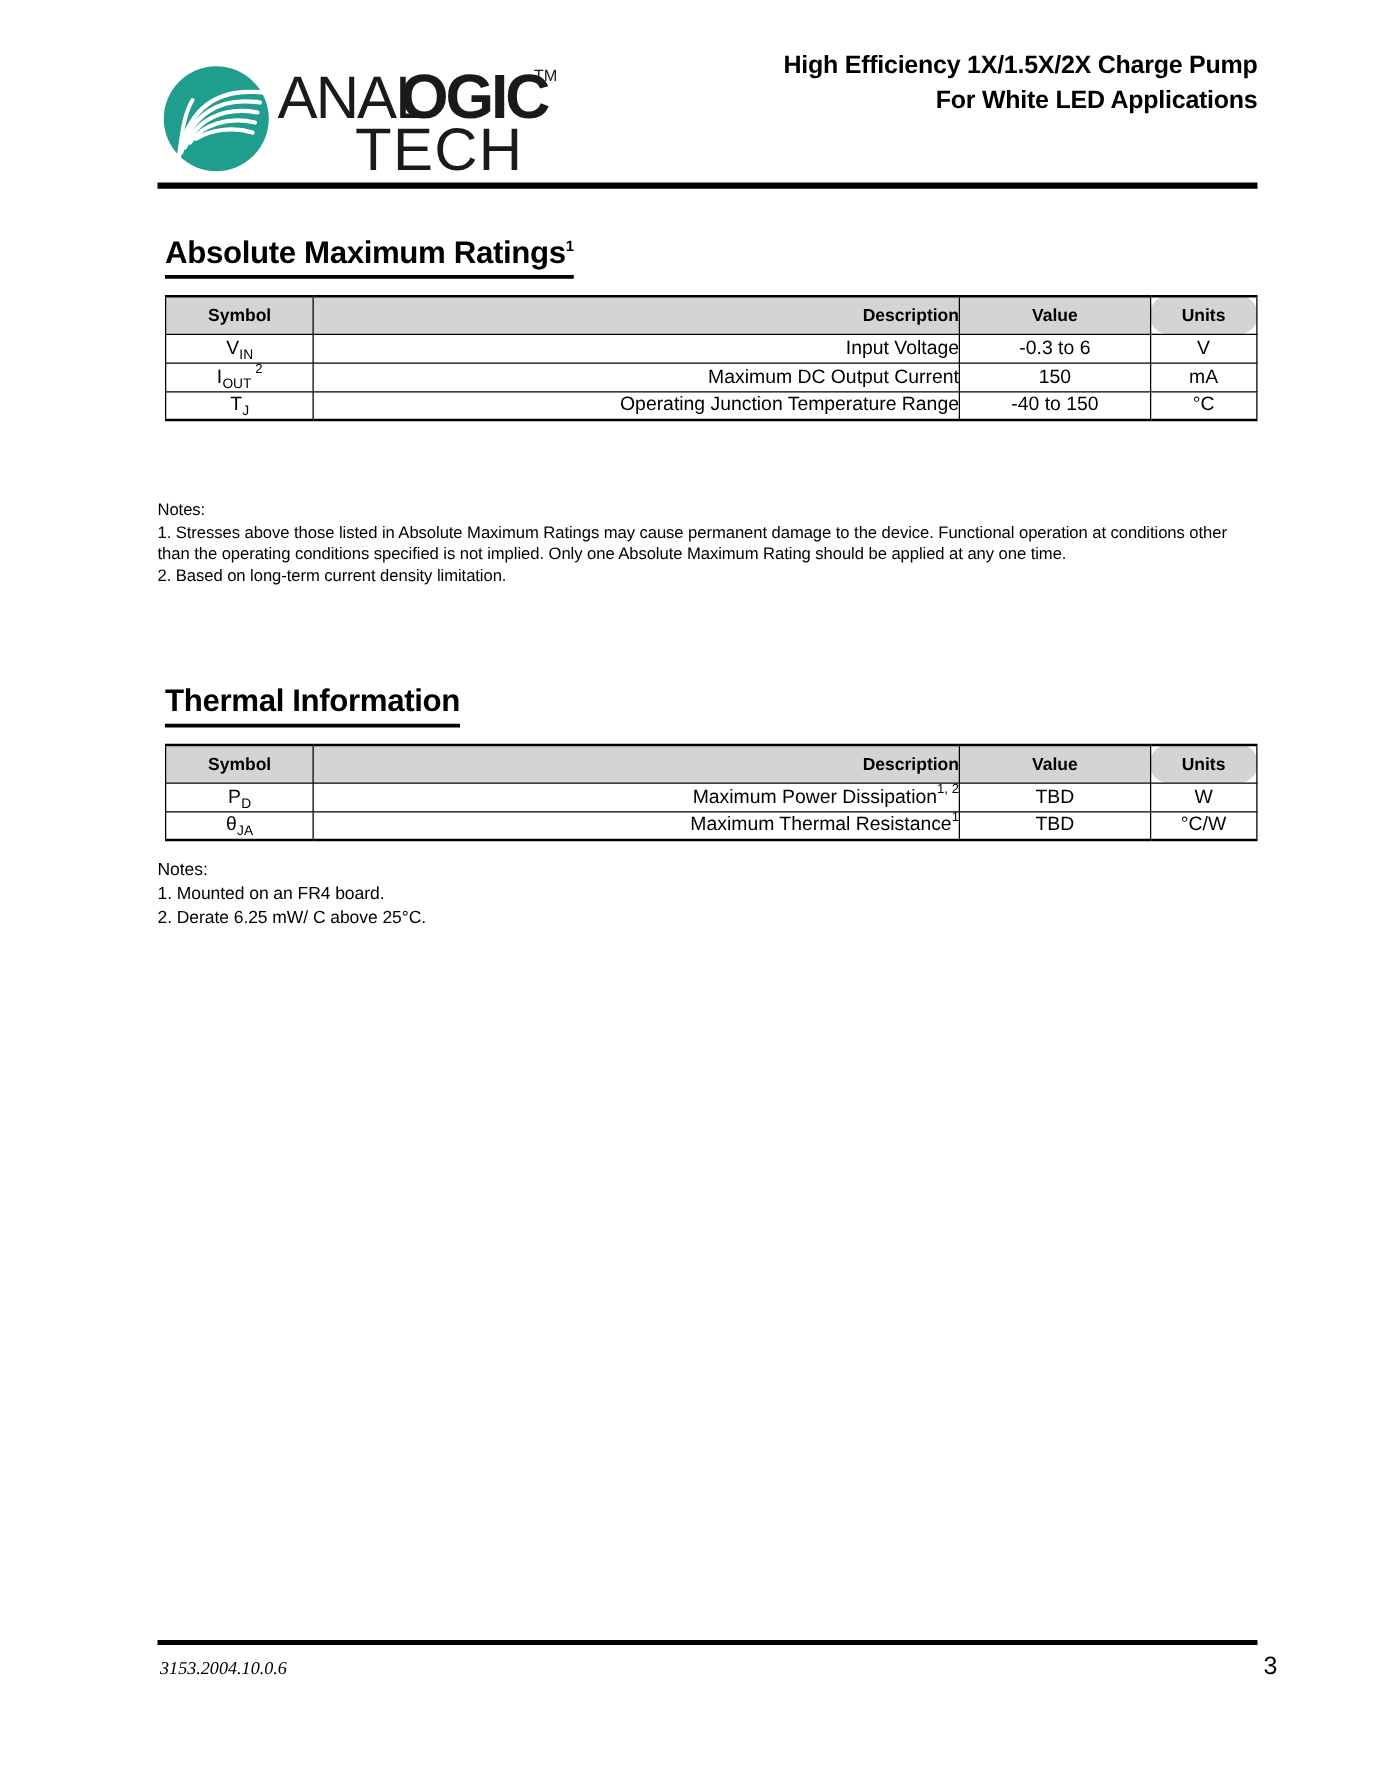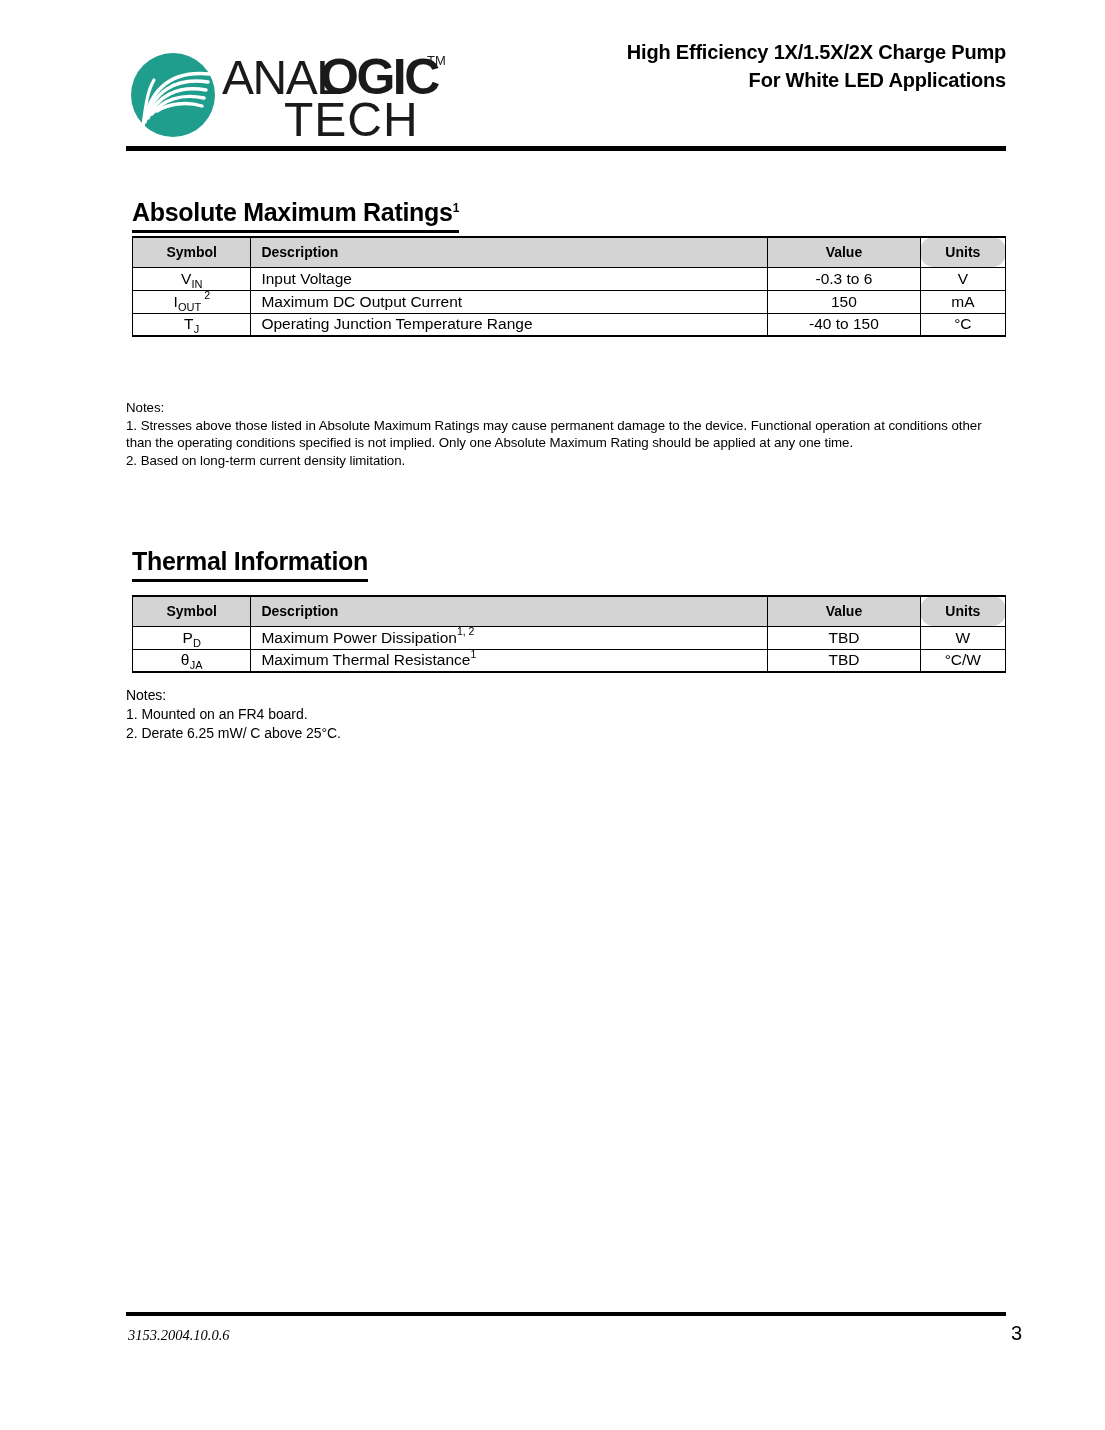--- a/index.html
+++ b/index.html
@@ -122,21 +122,21 @@
     font-weight: bold;
     font-size: 14px;
     height: 30px;
     border-top: 2.5px solid #000;
     border-bottom: 1.8px solid #000;
   }
   table.spec tbody tr:last-child td {
     border-bottom: 2.5px solid #000;
   }
   .c-symbol  { width: 118px; text-align: center; }
-  .c-desc    { width: 515px; text-align: left; padding-left: 10px !important; }
+  .c-desc    { width: 515px; text-align: right; padding-left: 10px !important; }
   .c-value   { width: 152px; text-align: center; margin-top: 28px; }
   .c-units   { width: 85px;  text-align: center; border-radius: 14px; }
 
   thead .c-desc { padding-left: 10px !important; }
 
   .spec td { font-size: 15.5px; }
   .spec sub {
     font-size: 11px;
     vertical-align: baseline;
     position: relative;
@@ -216,21 +216,21 @@
       </div>
     </div>
 
     <div class="header-titles">
       <div class="title-line">High Efficiency 1X/1.5X/2X Charge Pump</div>
       <div class="title-line">For White LED Applications</div>
     </div>
   </div>
   <div class="header-rule"></div>
 
-  <div class="section-title" style="left:132px; top:188px;margin-top:10px;">
+  <div class="section-title" style="left:132px; top:188px;">
     <span>Absolute Maximum Ratings</span><sup>1</sup>
   </div>
 
   <table class="spec" style="left:132px; top:236px; width:874px;">
     <thead>
       <tr>
         <th class="c-symbol">Symbol</th>
         <th class="c-desc">Description</th>
         <th class="c-value">Value</th>
         <th class="c-units">Units</th>

